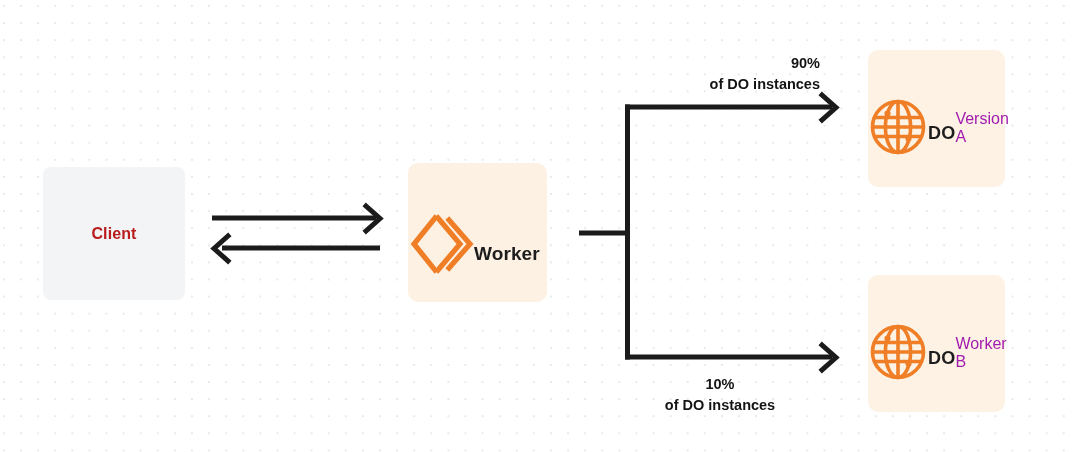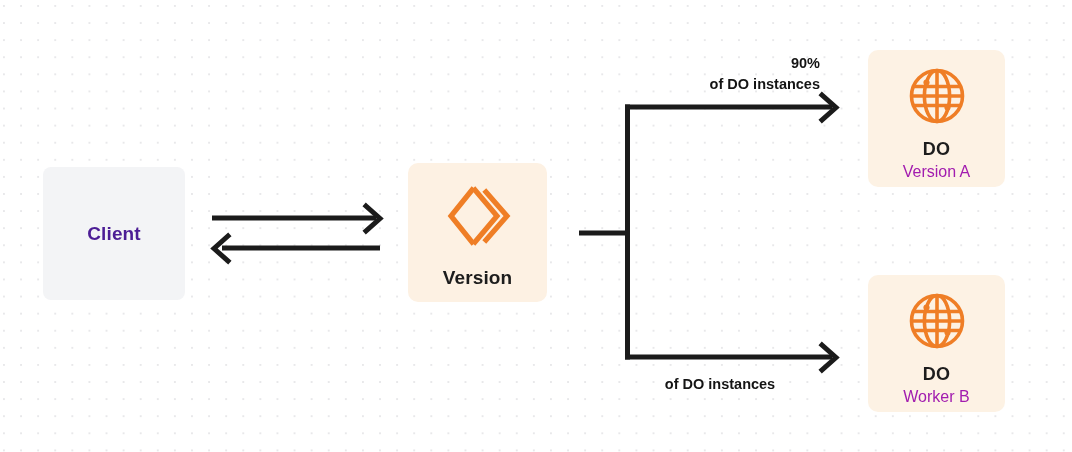--- a/index.html
+++ b/index.html
@@ -22,38 +22,38 @@
     background-image: radial-gradient(circle at 1px 1px, #e8e8ea 1.15px, transparent 1.3px);
     background-size: 17.1px 17.1px;
     background-position: 3px 5px;
   }
 
   .node {
     position: absolute;
     box-sizing: border-box;
     border-radius: 9px;
     display: flex;
-    flex-direction: column;
+    flex-direction: row;
     align-items: center;
     justify-content: center;
   }
 
   
   #client-node {
     left: 43px;
     top: 167px;
     width: 142px;
     height: 133px;
     background-color: #f3f4f6;
     border-radius: 8px;
   }
   #client-node .node-title {
-    font-size: 19px;
-    font-weight: 700;
-    color: #4c1d95;
+    font-size: 16px;
+    font-weight: 700;
+    color: #b91c1c;
     letter-spacing: 0.1px;
   }
 
   
   #worker-node {
     left: 408px;
     top: 163px;
     width: 139px;
     height: 139px;
     background-color: #fdf1e3;
@@ -170,21 +170,21 @@
     <span>
       <svg class="worker-icon" viewBox="0 0 66 62" xmlns="http://www.w3.org/2000/svg" fill="none" stroke="#ef7e26" stroke-width="5.2" stroke-linecap="square" stroke-linejoin="miter">
 
         <polyline points="27,5 6,31 27,57"></polyline>
 
         <polyline points="30,5 52,31 30,57"></polyline>
 
         <polyline points="41,7 62,31 41,55"></polyline>
       </svg>
     </span>
-    <span class="node-title">Version</span>
+    <span class="node-title">Worker</span>
   </div>
 
   <div class="node do-node" id="do-a-node">
     <span>
       <svg class="globe-icon" viewBox="0 0 60 60" xmlns="http://www.w3.org/2000/svg" fill="none" stroke="#ef7e26" stroke-width="3.6">
         <circle cx="30" cy="30" r="25.5"></circle>
         <ellipse cx="30" cy="30" rx="12.6" ry="25.5"></ellipse>
         <line x1="30" y1="4.5" x2="30" y2="55.5"></line>
         <line x1="6.2" y1="20.5" x2="53.8" y2="20.5"></line>
         <line x1="4.5" y1="30" x2="55.5" y2="30"></line>
@@ -213,16 +213,17 @@
     <span class="node-title">DO</span>
     <span class="node-sub">Worker B</span>
   </div>
 
   <div class="edge-label" id="label-top">
     <div>90%</div>
     <div>of DO instances</div>
   </div>
 
   <div class="edge-label" id="label-bottom">
+    <div>10%</div>
     <div>of DO instances</div>
   </div>
 
 </div>
 
 </body></html>

